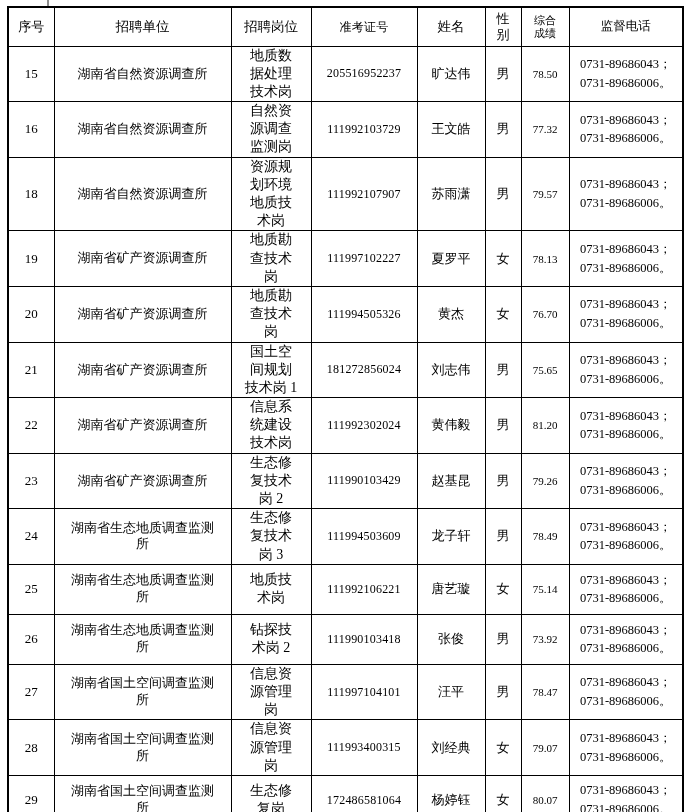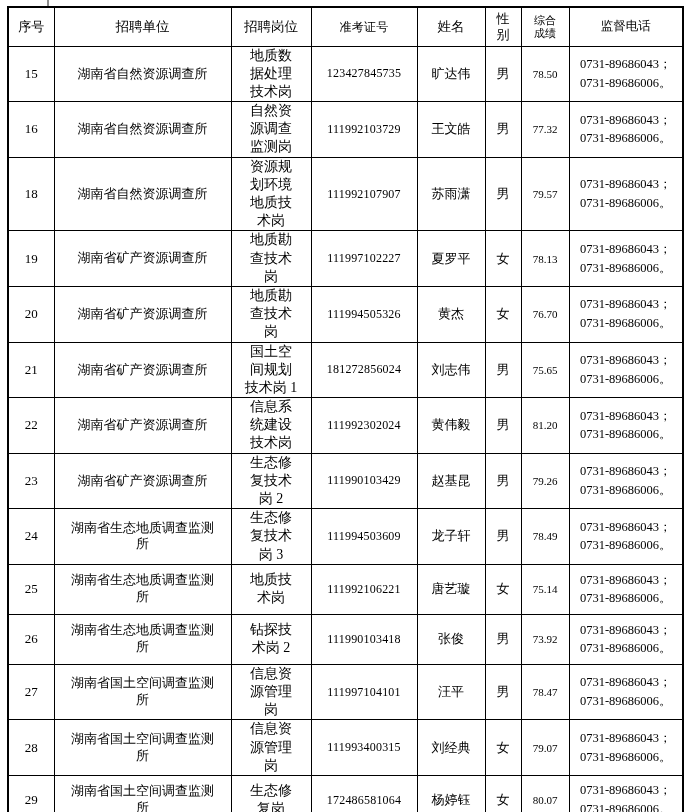--- a/index.html
+++ b/index.html
@@ -59,21 +59,21 @@
         <th class="cell-gender"><span>性</span><br><span>别</span></th>
         <th class="cell-score"><span>综合</span><br><span>成绩</span></th>
         <th class="cell-phone"><span>监督电话</span></th>
       </tr>
   </thead>
   <tbody>
       <tr>
         <td class="cell-no">15</td>
         <td class="cell-unit"><span class="wrap wrap-unit">湖南省自然资源调查所</span></td>
         <td class="cell-post"><span class="wrap wrap-post">地质数据处理技术岗</span></td>
-        <td class="cell-ticket">123427845735</td>
+        <td class="cell-ticket">205516952237</td>
         <td class="cell-name">旷达伟</td>
         <td class="cell-gender">男</td>
         <td class="cell-score">78.50</td>
         <td class="cell-phone"><span>0731-89686043；</span><br><span>0731-89686006。</span></td>
       </tr>
       <tr>
         <td class="cell-no">16</td>
         <td class="cell-unit"><span class="wrap wrap-unit">湖南省自然资源调查所</span></td>
         <td class="cell-post"><span class="wrap wrap-post">自然资源调查监测岗</span></td>
         <td class="cell-ticket">111992103729</td>

